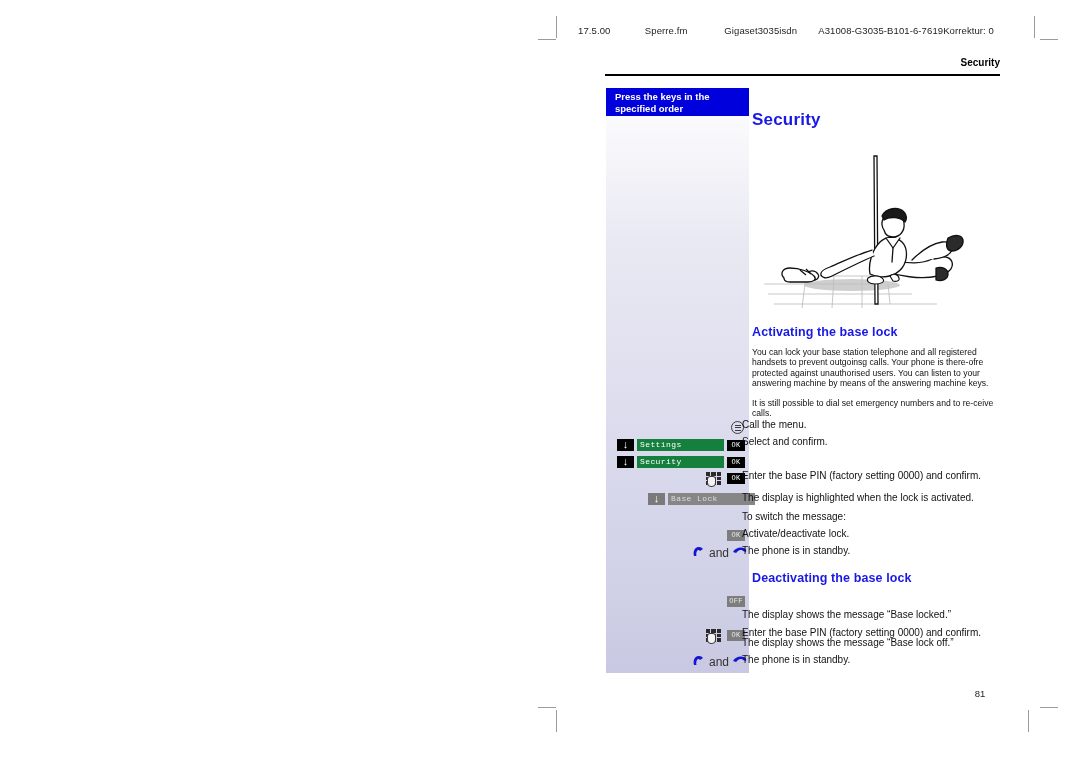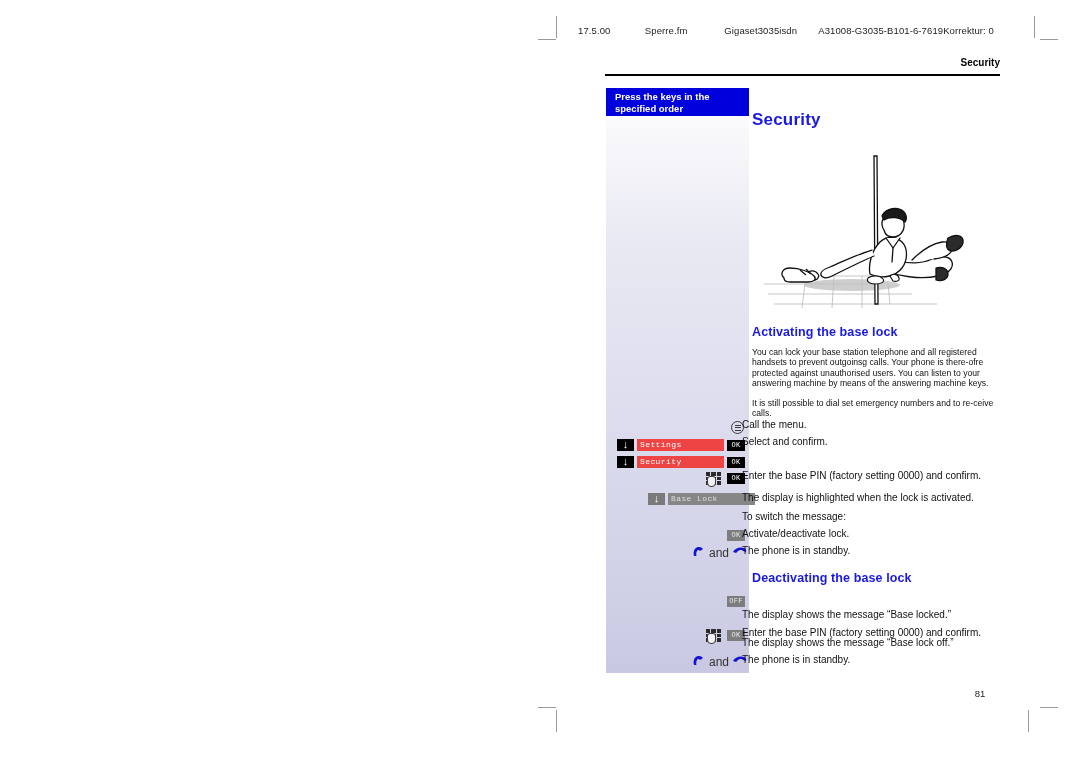--- a/index.html
+++ b/index.html
@@ -185,21 +185,21 @@
   .arrow-btn .glyph {
     position: absolute;
     left: 0; right: 0; top: -1px;
     font-size: 11px;
     color: #fff;
     line-height: 13px;
   }
   .disp-field {
     width: 87px;
     height: 12px;
-    background: #ef4444;
+    background: #15803d;
     color: #ffffff;
     font-family: "Liberation Mono", "DejaVu Sans Mono", monospace;
     font-size: 8px;
     line-height: 12.5px;
     padding-left: 3px;
     box-sizing: border-box;
     letter-spacing: .4px;
   }
   .disp-field.grey {
     background: #868686;

